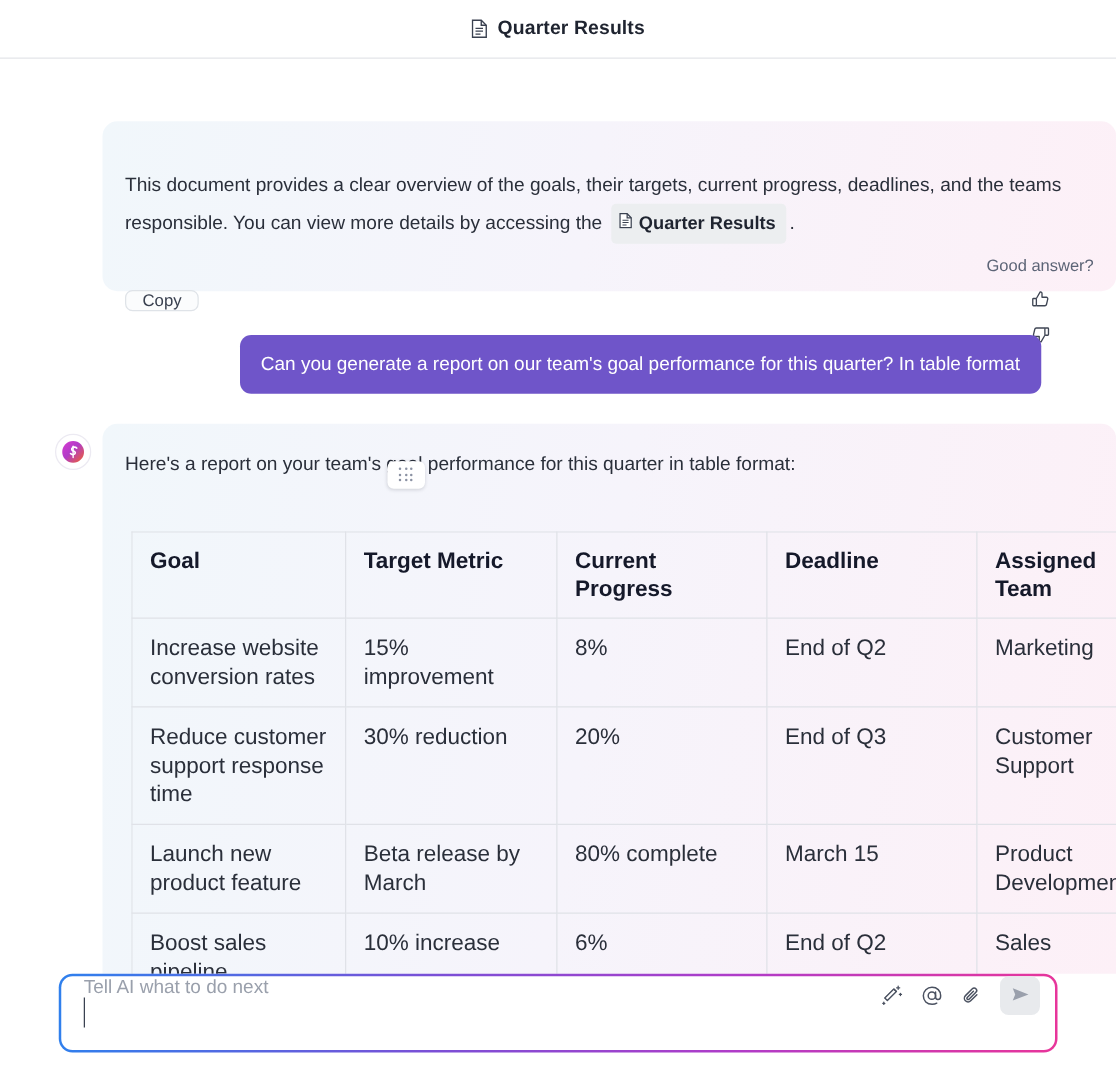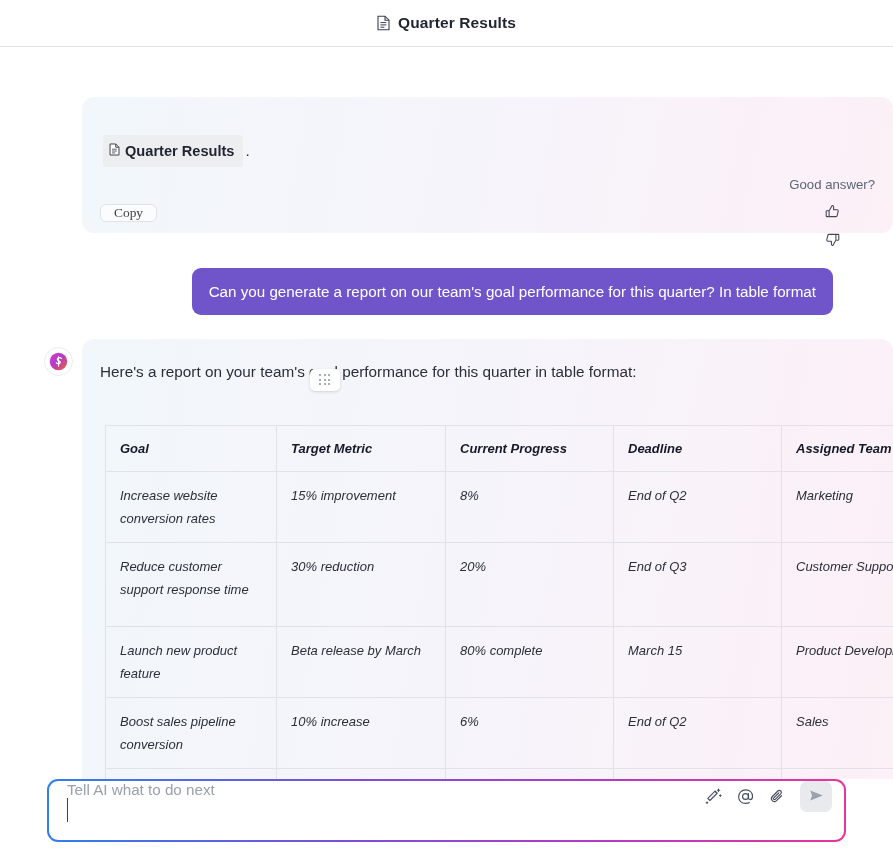--- a/index.html
+++ b/index.html
@@ -87,21 +87,21 @@
     padding: 10px 18px 0 18px;
   }
   .copy-btn {
     background: #fbfcfd;
     border: 1px solid #dfe3e8;
     border-radius: 6px;
     font-size: 13.4px;
     color: #3a4150;
     padding: 0 13px;
     cursor: pointer;
-    font-family: Liberation Serif, serif;
+    font-family: Liberation Sans, sans-serif;
   }
   .feedback {
     display: flex;
     align-items: center;
     gap: 11px;
     flex-direction: column;
   }
   .feedback-label {
     font-size: 13.2px;
     color: #5c6476;
@@ -205,24 +205,23 @@
     border-collapse: collapse;
     width: 830px;
     table-layout: fixed;
     background: transparent;
   }
   table.report th, table.report td {
     border: 1px solid #e0e2e8;
     text-align: left;
     vertical-align: top;
     padding: 12px 14px;
-    font-size: 13px;
+    font-size: 18px;
     line-height: 23px;
     color: #2a2f3a;
-    font-style: italic;
   }
   table.report th {
     font-weight: bold;
     color: #15192a;
     padding-top: 11px;
     padding-bottom: 11px;
   }
   
   .report col.c0 { width: 171px; }
   .report col.c1 { width: 169px; }
@@ -321,20 +320,21 @@
       </svg>
     </span>
     <span>Quarter Results</span>
   </div>
 </div>
 
 <div class="conversation">
 
   <div class="msg-panel panel-one">
     <div class="panel-text">
+      <span>This document provides a clear overview of the goals, their targets, current progress, deadlines, and the teams responsible. You can view more details by accessing the</span>
       <span class="inline-chip">
         <span>
           <svg width="11" height="13" viewBox="0 0 13 16" fill="none">
             <path d="M1 1.2h7l4 4v9.6H1z" stroke="#3a4150" stroke-width="1.2" fill="#fff"></path>
             <path d="M8 1.2v4h4" stroke="#3a4150" stroke-width="1.2" fill="none"></path>
             <path d="M3.4 7.6h6M3.4 9.9h6M3.4 12.2h4" stroke="#3a4150" stroke-width="1"></path>
           </svg>
         </span>
         <span>Quarter Results</span>
       </span><span>.</span>

